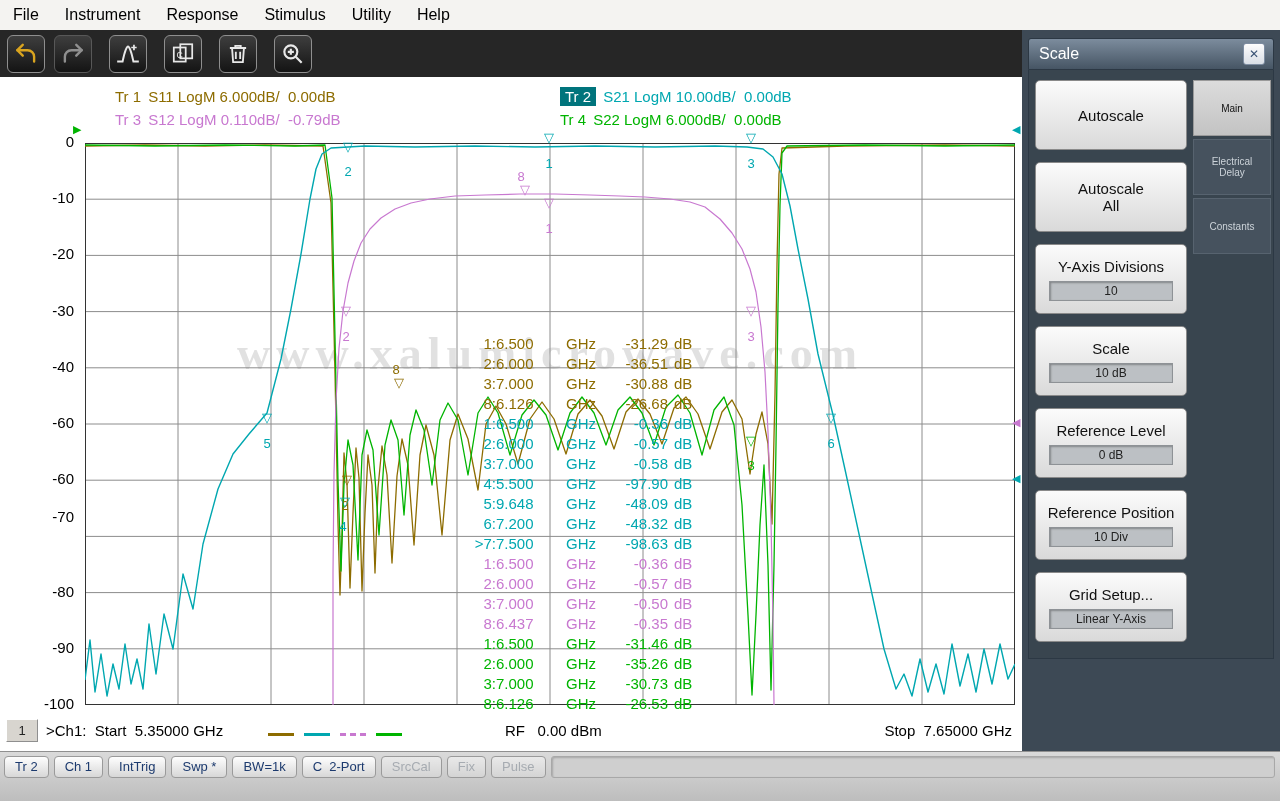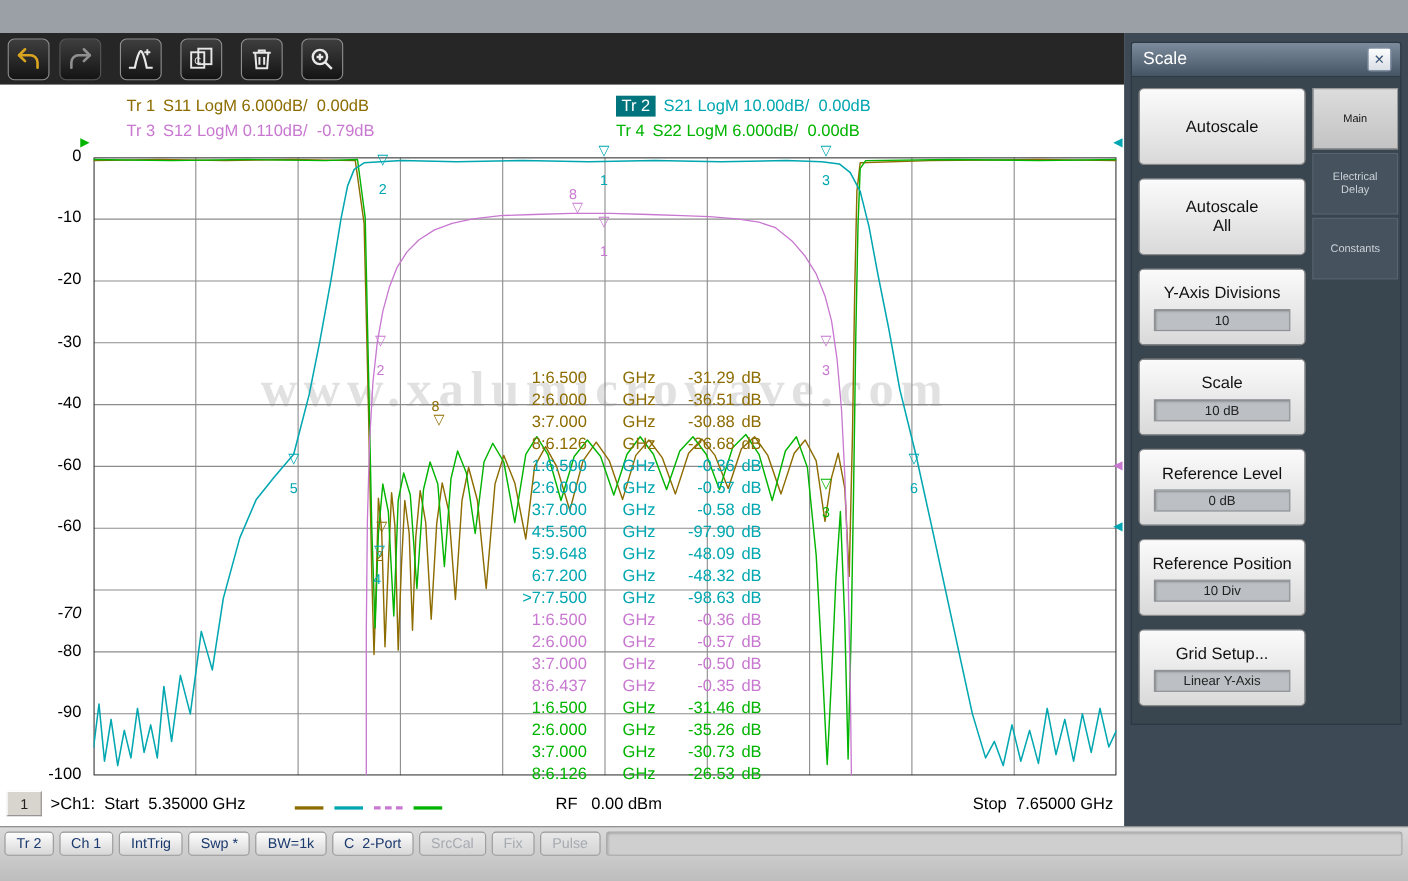--- a/index.html
+++ b/index.html
@@ -76,20 +76,28 @@
               border:1px solid #9a9a9a;border-radius:4px;font-size:13px;color:#1c3a6e;white-space:pre;}
   .status-btn.disabled{color:#a6abb1;background:linear-gradient(#e9e9e9,#d4d4d4);}
   .status-spacer{flex:1;height:20px;margin-right:5px;border:1px solid #a8a8a8;background:#cfcfcf;
                  box-shadow:inset 1px 1px 2px rgba(0,0,0,.2);border-radius:3px;}
 </style>
 </head>
 <body>
 
 <div class="stage">
 
+  <div class="menubar">
+      <div class="menu-item">File</div>
+      <div class="menu-item">Instrument</div>
+      <div class="menu-item">Response</div>
+      <div class="menu-item">Stimulus</div>
+      <div class="menu-item">Utility</div>
+      <div class="menu-item">Help</div>
+    </div>
 
   <div class="toolbar">
     <div class="tb-row">
         <button class="tool-btn" style="color: rgb(217, 164, 31);">
           <span class="tool-icon">
             <svg viewBox="0 0 24 24">
               <path d="M9 3.5 4 8.5l5 5" fill="none" stroke="currentColor" stroke-width="2.2" stroke-linecap="round" stroke-linejoin="round"></path>
               <path d="M4 8.5h9.5a6 6 0 0 1 6 6V19" fill="none" stroke="currentColor" stroke-width="2.2" stroke-linecap="round"></path>
             </svg>
           </span>
@@ -139,21 +147,21 @@
 
   <div class="chart-region">
     <div>
         <div class="ylabel" style="top: 56px;">0</div>
         <div class="ylabel" style="top: 112.2px;">-10</div>
         <div class="ylabel" style="top: 168.4px;">-20</div>
         <div class="ylabel" style="top: 224.6px;">-30</div>
         <div class="ylabel" style="top: 280.8px;">-40</div>
         <div class="ylabel" style="top: 337px;">-60</div>
         <div class="ylabel" style="top: 393.2px;">-60</div>
-        <div class="ylabel" style="top: 472px; font-style: italic;">-70</div>
+        <div class="ylabel" style="top: 431px;">-70</div>
         <div class="ylabel" style="top: 505.6px;">-80</div>
         <div class="ylabel" style="top: 561.8px;">-90</div>
         <div class="ylabel" style="top: 618px;">-100</div>
       </div>
 
     <div class="watermark">www.xalumicrowave.com</div>
 
     <svg id="plot" width="930" height="562">
       <g id="plot-grid">
           <line x1="0" y1="0" x2="0" y2="562"></line>

